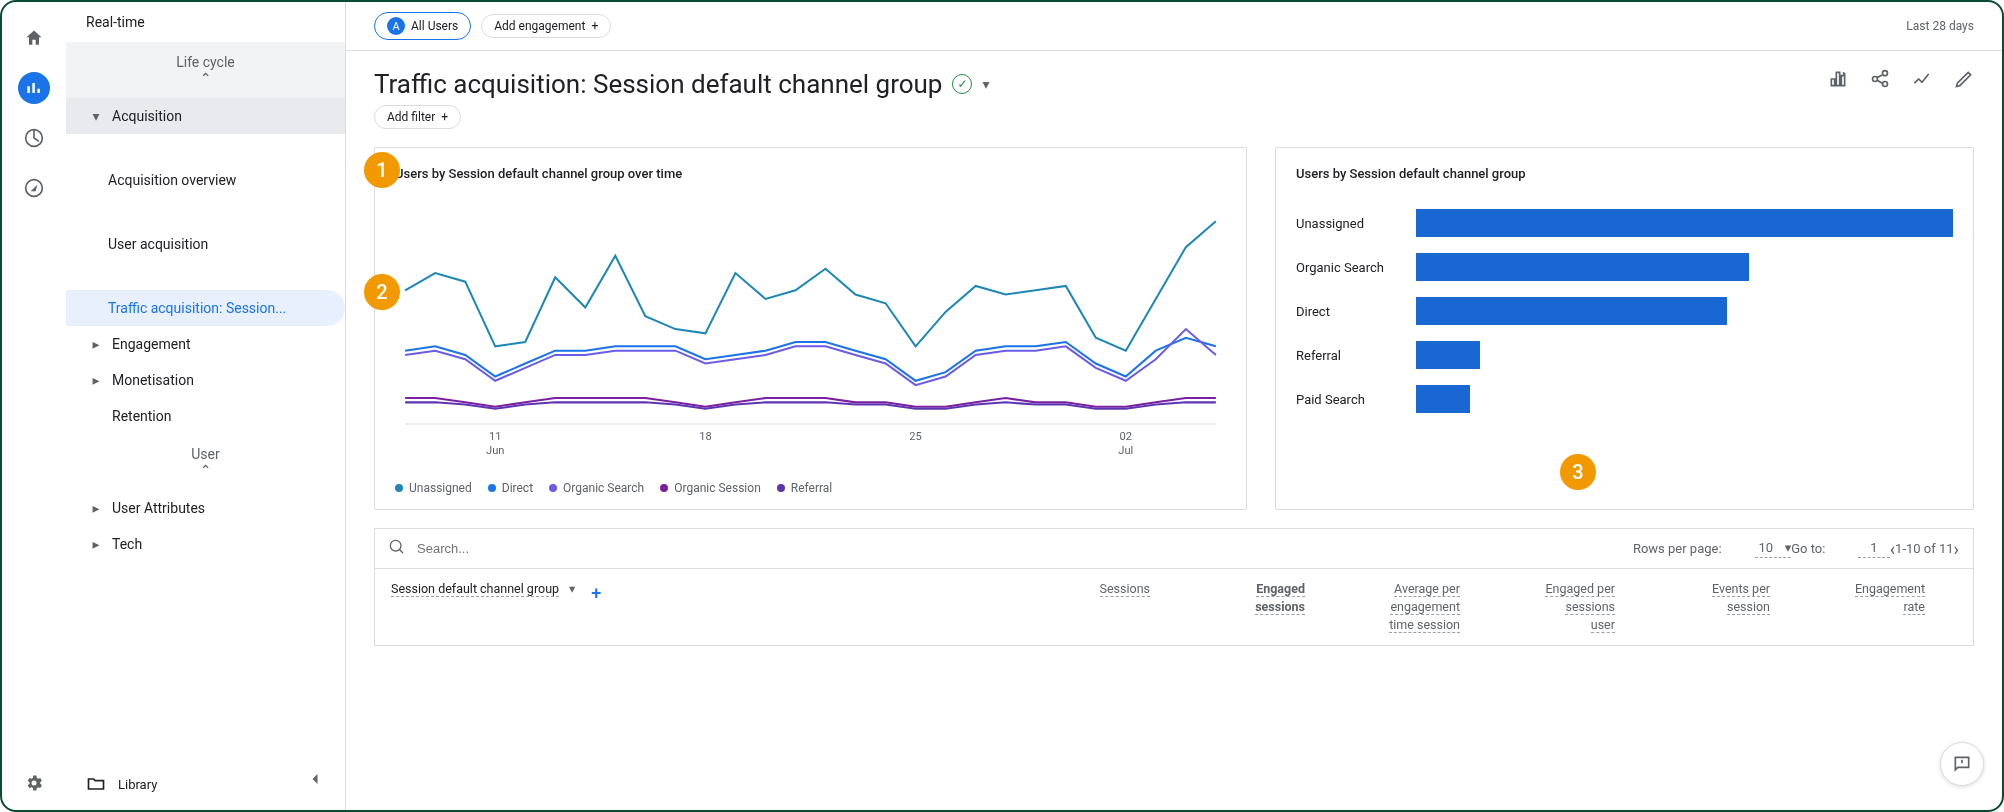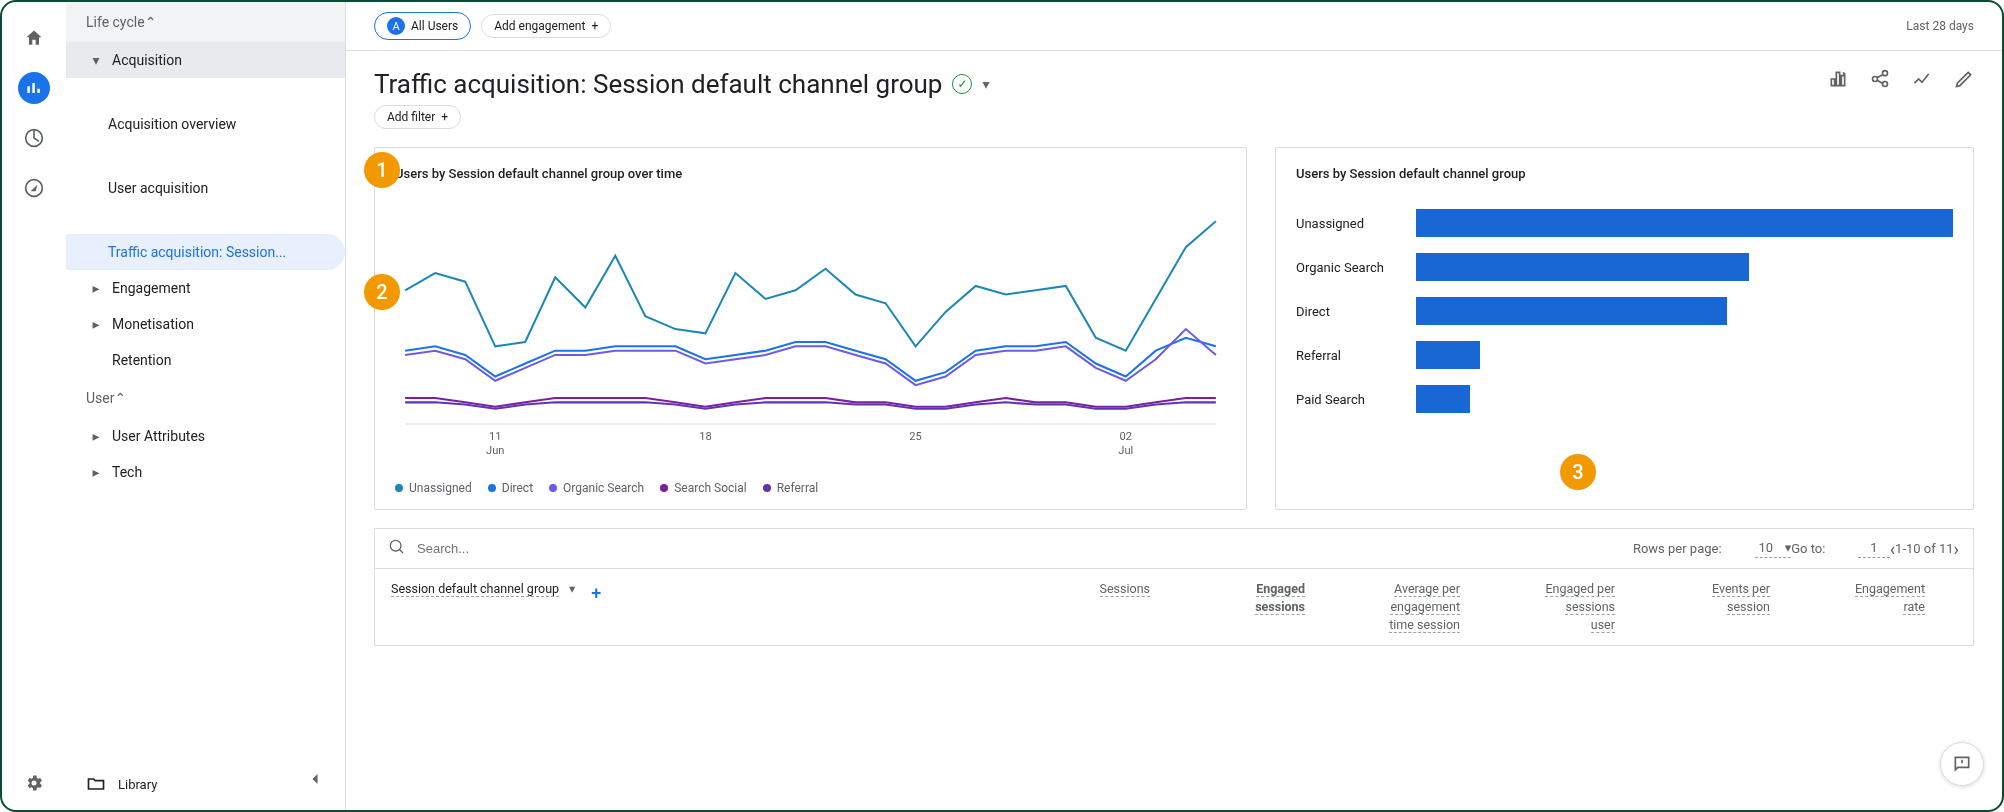--- a/index.html
+++ b/index.html
@@ -17,21 +17,21 @@
 
   
   .rail { width:64px; display:flex; flex-direction:column; align-items:center; padding-top:20px; gap:18px;}
   .rail .icon { width:32px; height:32px; display:flex; align-items:center; justify-content:center; color:#5f6368; border-radius:50%; cursor:pointer;}
   .rail .icon.active { background:var(--blue); color:#fff;}
   .rail-bottom { margin-top:auto; padding-bottom:22px;}
 
   
   .sidebar { width:280px; border-right:1px solid var(--border); display:flex; flex-direction:column; position:relative;}
   .nav-item { padding:12px 20px; font-size:14px; cursor:pointer; display:flex; align-items:center; color: var(--text);}
-  .nav-title { padding:12px 20px; font-size:14px; color:var(--text-light); display:flex; align-items:center; justify-content:flex-start; cursor:pointer;}
+  .nav-title { padding:12px 20px; font-size:14px; color:var(--text-light); display:flex; align-items:center; justify-content:flex-end; cursor:pointer;flex-direction:column;}
   .nav-group { background:var(--hover); }
   .nav-sub { padding:10px 20px 10px 24px; font-size:14px; display:flex; align-items:center; gap:10px; cursor:pointer;}
   .caret { width:12px; text-align:center; color:var(--text-light);}
   .nav-sub2 { padding:10px 20px 10px 42px; font-size:14px; cursor:pointer; white-space:nowrap; overflow:hidden; text-overflow:ellipsis;margin-top:28px;}
   .nav-sub2.active { color:var(--blue); background:var(--active-bg); border-radius:0 20px 20px 0;}
   .sidebar-bottom { margin-top:auto; padding:16px 20px; display:flex; align-items:center; gap:12px;}
   .collapse-btn { position:absolute; bottom:18px; right:20px; cursor:pointer; color:var(--text-light);}
 
   
   .num-badge { position:absolute; width:36px; height:36px; border-radius:50%; background:var(--orange-badge); color:#fff; font-weight:500; font-size:20px; display:flex; align-items:center; justify-content:center;}
@@ -113,20 +113,21 @@
         </svg>
     </div>
     <div class="rail-bottom icon">
       <svg class="svg-ico" viewBox="0 0 24 24">
           <path d="M19.4 13a7.5 7.5 0 000-2l2.1-1.6-2-3.4-2.5 1a7.5 7.5 0 00-1.7-1L15 3h-4l-.3 2.9a7.5 7.5 0 00-1.7 1l-2.5-1-2 3.4L6.6 11a7.5 7.5 0 000 2l-2.1 1.6 2 3.4 2.5-1a7.5 7.5 0 001.7 1L11 21h4l.3-2.9a7.5 7.5 0 001.7-1l2.5 1 2-3.4zM12 15a3 3 0 110-6 3 3 0 010 6z"></path>
         </svg>
     </div>
   </div>
 
   <div class="sidebar">
+    <div class="nav-item">Real-time</div>
 
     <div class="nav-title nav-group">
       <span>Life cycle</span>
       <span class="caret">⌃</span>
     </div>
     <div class="nav-sub nav-group" style="background:#e8eaed;">
       <span class="caret">▾</span>
       <span>Acquisition</span>
     </div>
     <div class="nav-sub2">Acquisition overview</div>
@@ -238,21 +239,21 @@
             <div class="legend-item">
               <span class="dot" style="background:#1a73e8"></span>
               <span>Direct</span>
             </div>
             <div class="legend-item">
               <span class="dot" style="background:#6b5ce7"></span>
               <span>Organic Search</span>
             </div>
             <div class="legend-item">
               <span class="dot" style="background:#7b1fa2"></span>
-              <span>Search Social</span>
+              <span>Organic Session</span>
             </div>
             <div class="legend-item">
               <span class="dot" style="background:#5e35b1"></span>
               <span>Referral</span>
             </div>
           </div>
       </div>
       <div class="card bar-card">
         <div class="card-title">Users by Session default channel group</div>
         <div id="bar-chart" style="position:relative;">

